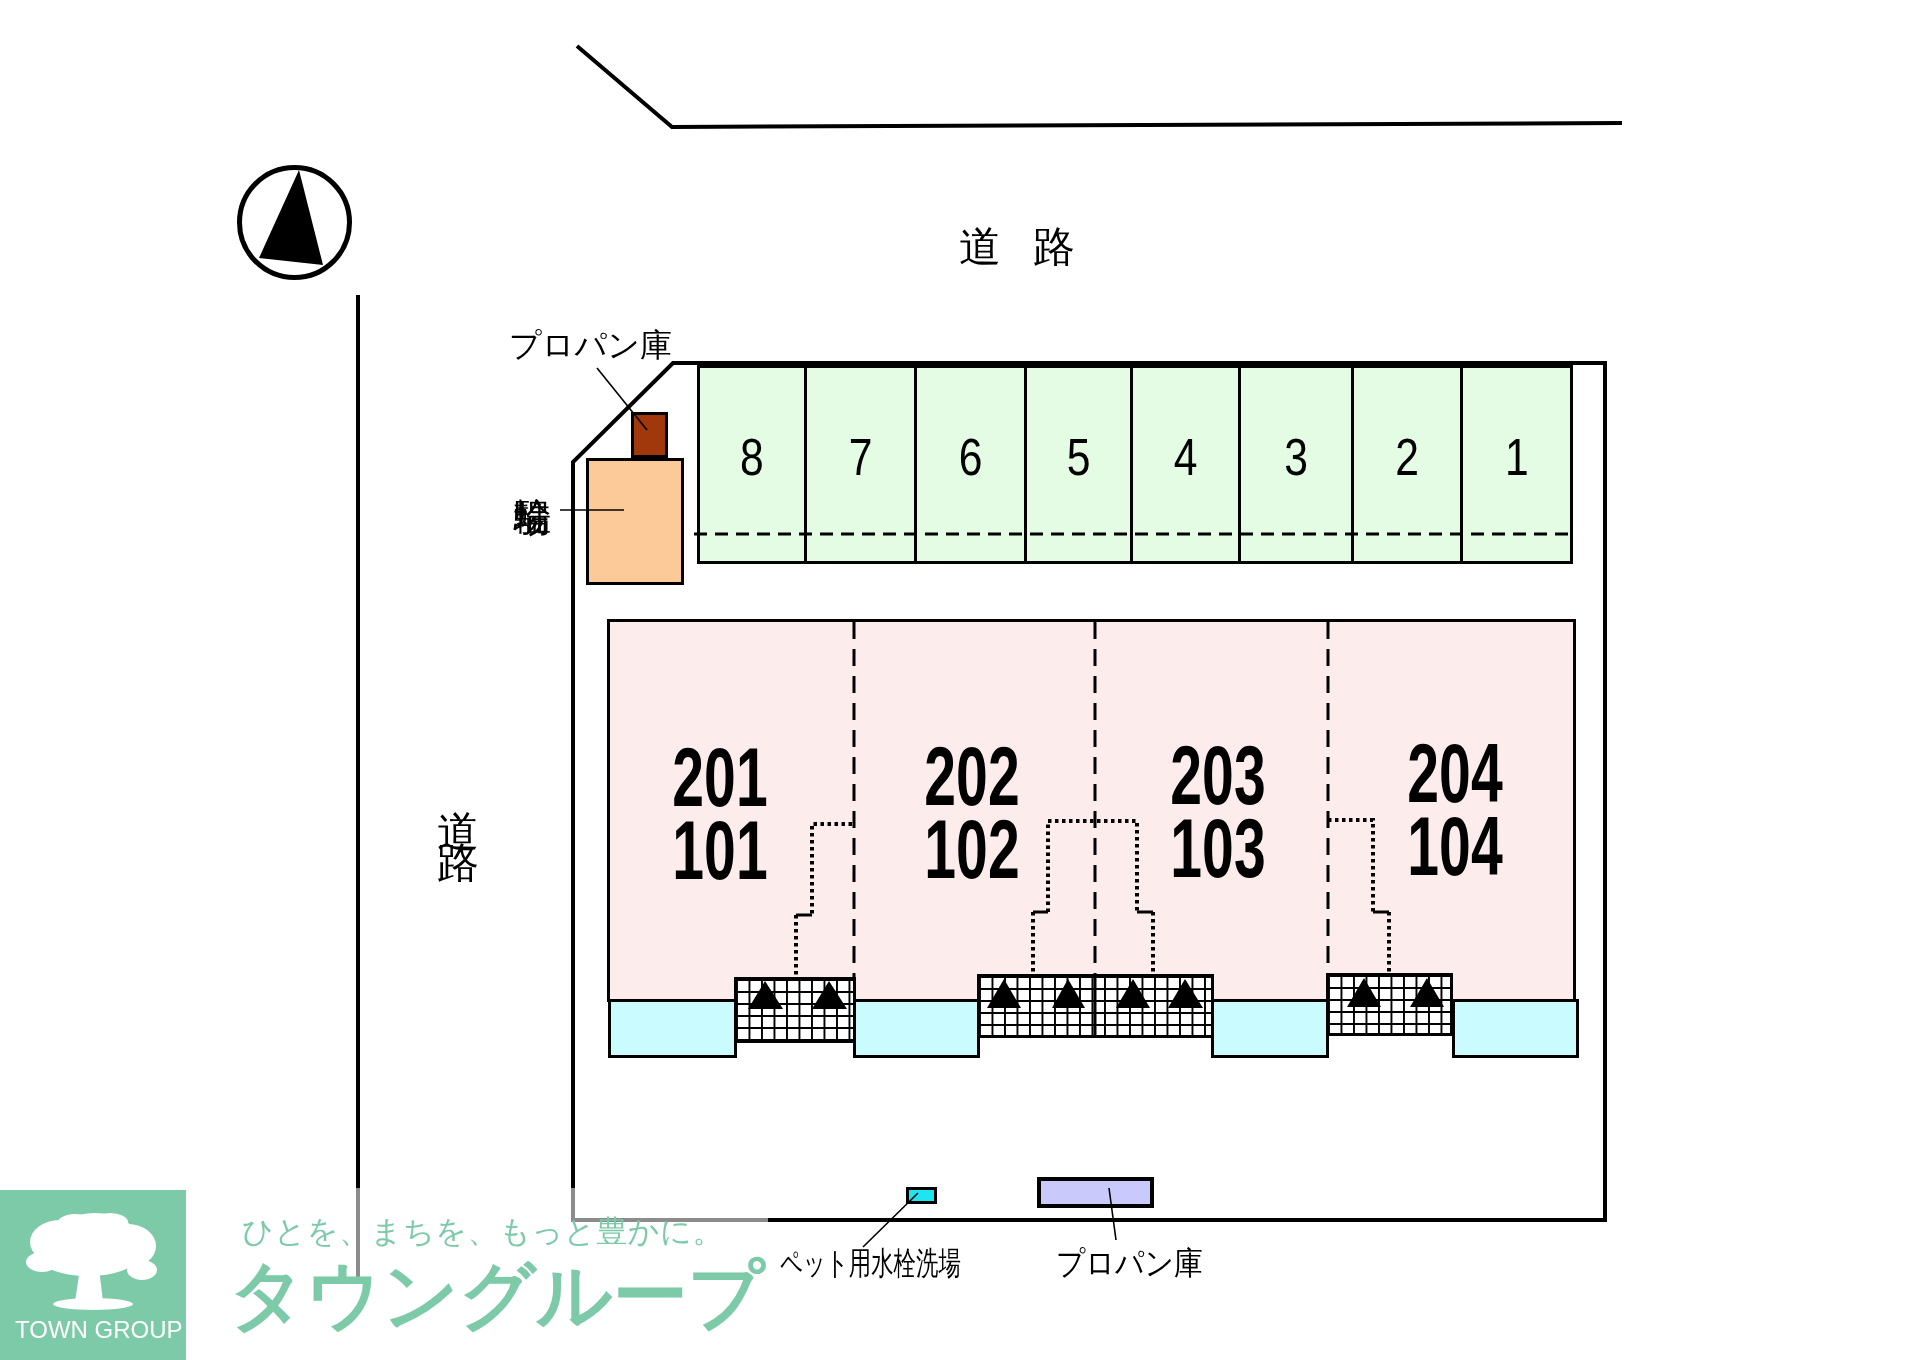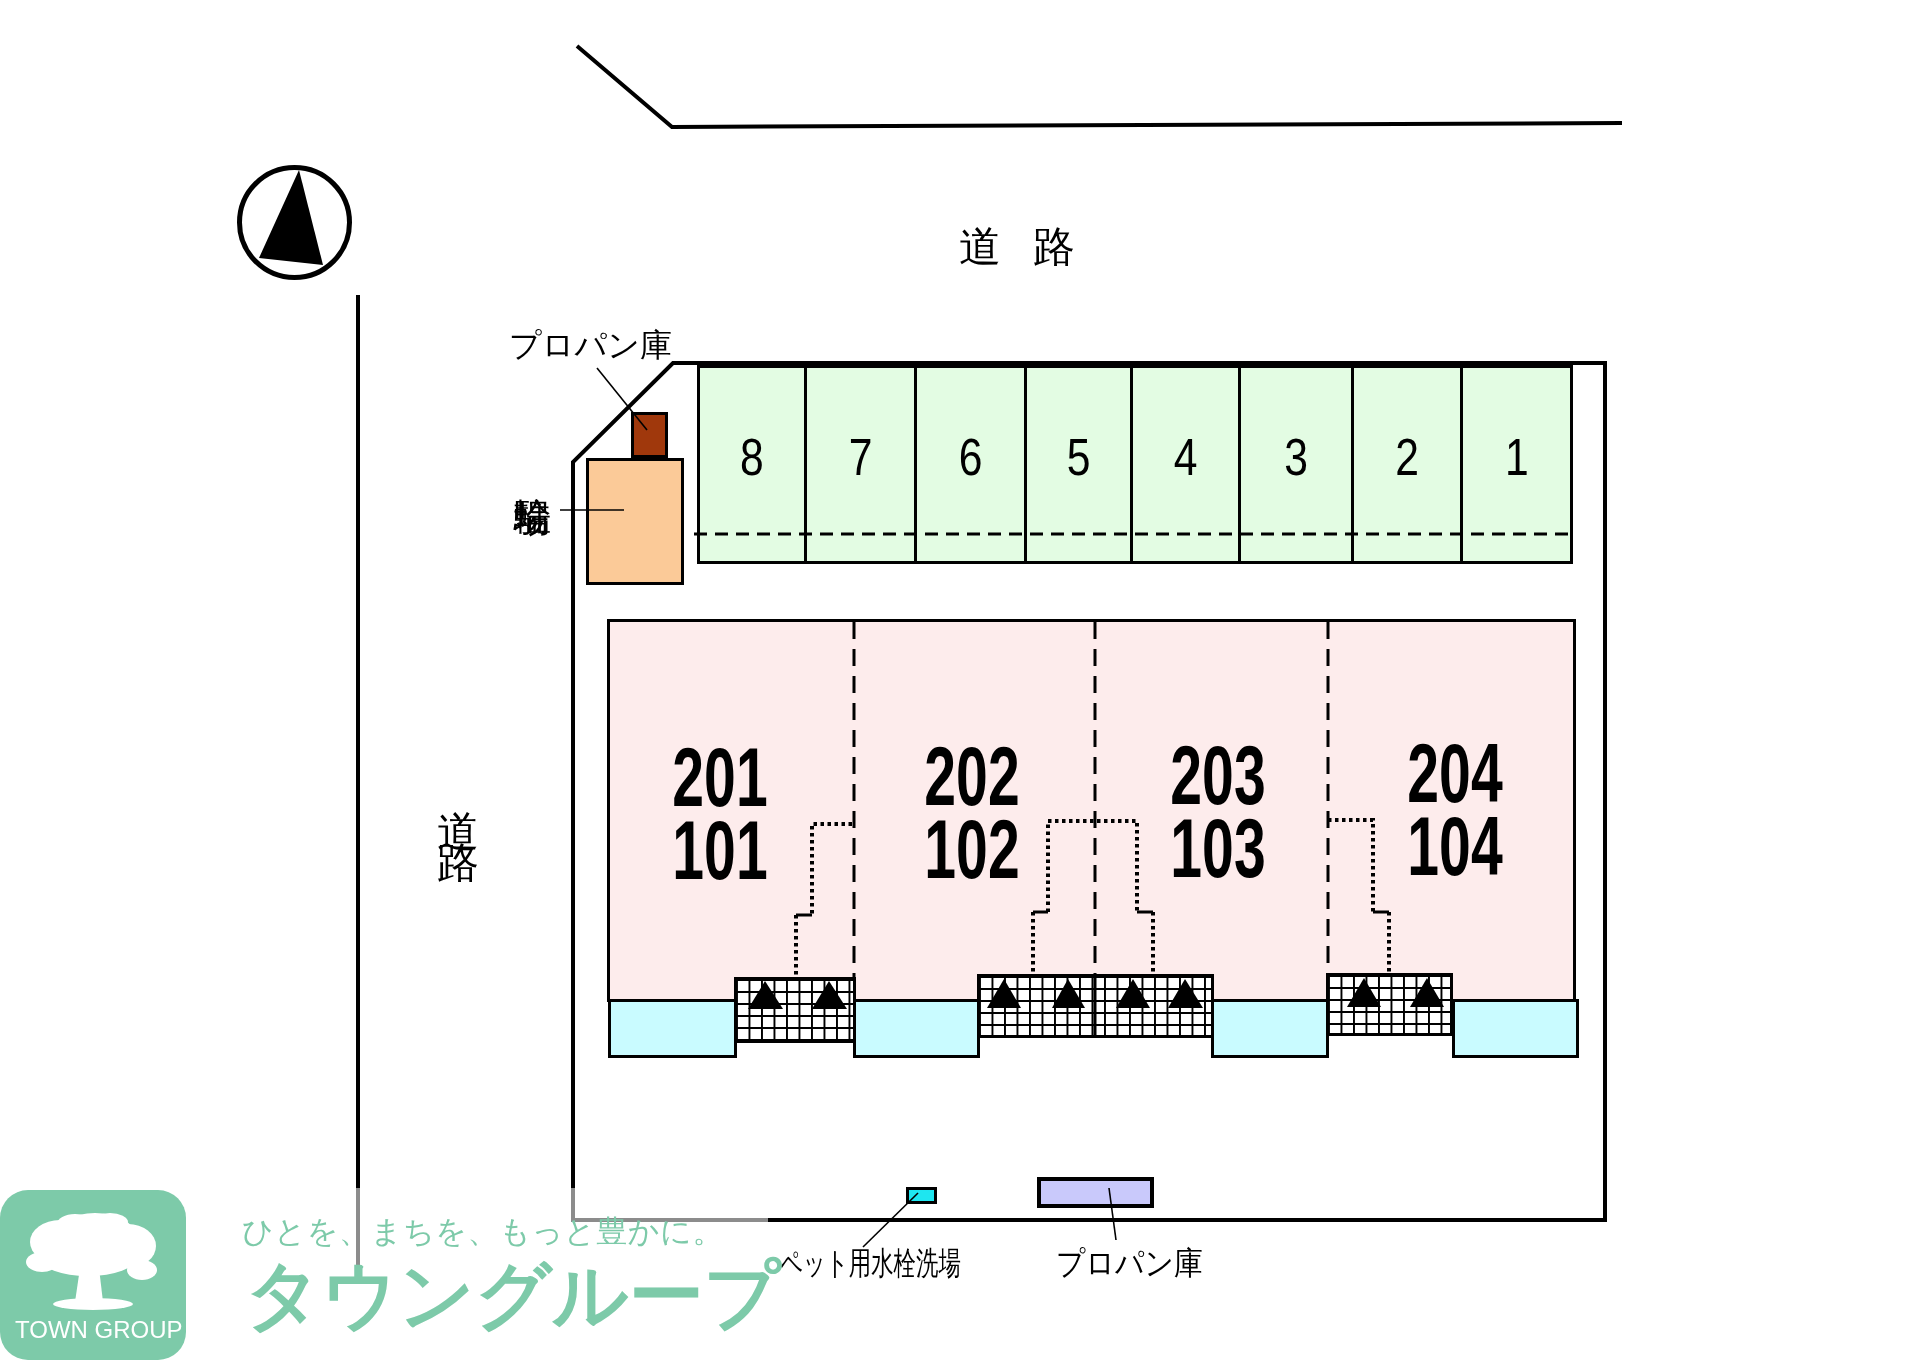--- a/index.html
+++ b/index.html
@@ -27,25 +27,25 @@
     background-size:12.5px 12px;background-position:-1px -1px;}
   .unit-label{position:absolute;width:200px;text-align:center;font-family:"Liberation Sans",sans-serif;
     font-weight:bold;font-size:84px;line-height:73px;transform:scaleX(0.68);}
   .unit-label span{display:block;}
   
   .lbl{position:absolute;white-space:nowrap;line-height:1;}
   .vert{writing-mode:vertical-rl;text-orientation:upright;}
   #svg-layer{position:absolute;left:0;top:0;width:1920px;height:1360px;pointer-events:none;}
   
   #logo-overlay{left:0;top:1188px;width:768px;height:172px;background:rgba(255,255,255,0.55);}
-  #logo-box{left:0;top:1190px;width:186px;height:170px;background:var(--brand-green);border-radius:28px;}
+  #logo-box{left:0;top:1190px;width:186px;height:170px;background:var(--brand-green);}
   #logo-en{position:absolute;left:15px;top:128px;width:158px;text-align:center;color:#fff;
     font-family:"Liberation Sans",sans-serif;font-size:24px;line-height:24px;white-space:nowrap;}
   #slogan{left:242px;top:1216px;font-size:31px;letter-spacing:0.6px;color:var(--brand-green);}
-  #brand-ja{left:229px;top:1258px;font-size:75px;font-weight:bold;color:var(--brand-green);margin-left:16px;}
+  #brand-ja{left:229px;top:1258px;font-size:75px;font-weight:bold;color:var(--brand-green);}
 </style>
 </head>
 <body>
 
 <div id="canvas">
 
   <div id="parking">
     <div class="stall" style="width:103.5px">
         <span class="stall-num">8</span>
       </div>

